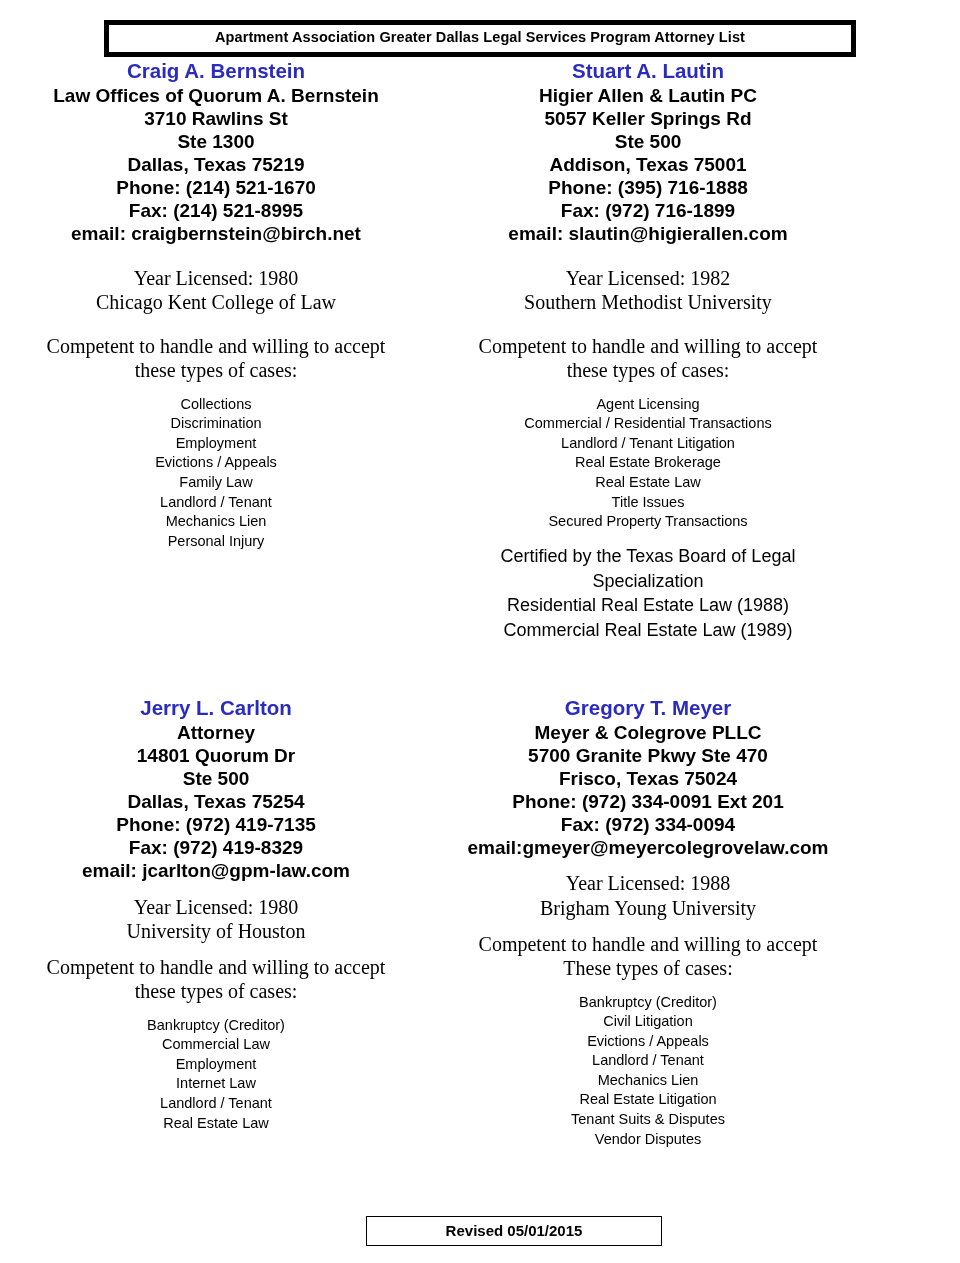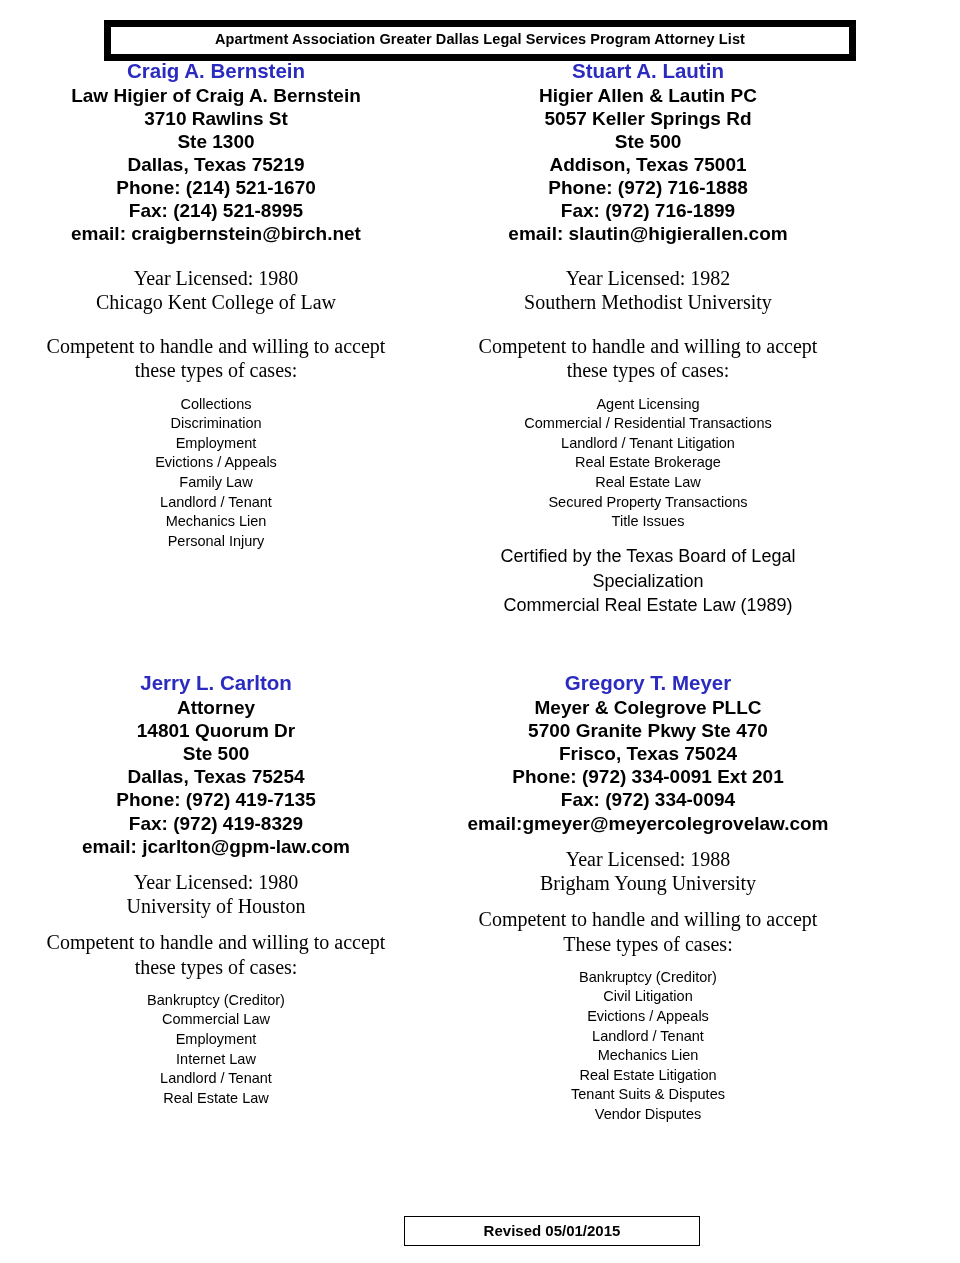--- a/index.html
+++ b/index.html
@@ -20,21 +20,21 @@
     height: 1263px;
     box-sizing: border-box;
   }
   
   .header-box {
     position: absolute;
     left: 104px;
     top: 20px;
     width: 752px;
     box-sizing: border-box;
-    border: 7px solid #000000;
+    border: 5px solid #000000;
     text-align: center;
     padding: 5px 4px 6px 4px;
   }
   .header-box .title {
     font-size: 14.5px;
     font-weight: bold;
     letter-spacing: 0.1px;
     line-height: 1.1;
   }
   
@@ -86,40 +86,39 @@
     position: absolute;
     left: 366px;
     top: 1216px;
     width: 296px;
     box-sizing: border-box;
     border: 1px solid #000000;
     text-align: center;
     font-size: 15px;
     font-weight: bold;
     padding: 5px 4px 6px 4px;
-    margin-left: 38px;
   }
   .nowrap { white-space: nowrap; }
 </style>
 </head>
 <body>
 
 <div class="page">
 
   <div class="header-box">
     <div class="title">Apartment Association Greater Dallas Legal Services Program Attorney List</div>
   </div>
 
   <div class="grid">
 
     <div class="row">
 
       <div class="col">
         <div class="atty-name">Craig A. Bernstein</div>
-        <div class="blk-bold">Law Higier of Craig A. Bernstein</div>
+        <div class="blk-bold">Law Offices of Quorum A. Bernstein</div>
         <div class="blk-bold">3710 Rawlins St</div>
         <div class="blk-bold">Ste 1300</div>
         <div class="blk-bold">Dallas, Texas 75219</div>
         <div class="blk-bold">Phone: (214) 521-1670</div>
         <div class="blk-bold">Fax:  (214) 521-8995</div>
         <div class="blk-bold">email: craigbernstein@birch.net</div>
         <div class="gap-md"></div>
         <div class="blk-plain">Year Licensed: 1980</div>
         <div class="blk-plain">Chicago Kent College of Law</div>
         <div class="gap-md"></div>
@@ -137,42 +136,43 @@
           <div>Personal Injury</div>
         </div>
       </div>
 
       <div class="col">
         <div class="atty-name">Stuart A.  Lautin</div>
         <div class="blk-bold">Higier Allen &amp; Lautin PC</div>
         <div class="blk-bold">5057 Keller Springs Rd</div>
         <div class="blk-bold">Ste 500</div>
         <div class="blk-bold">Addison, Texas 75001</div>
-        <div class="blk-bold">Phone: (972) 716-1888</div>
+        <div class="blk-bold">Phone: (395) 716-1888</div>
         <div class="blk-bold">Fax: (972) 716-1899</div>
         <div class="blk-bold">email: slautin@higierallen.com</div>
         <div class="gap-md"></div>
         <div class="blk-plain">Year Licensed: 1982</div>
         <div class="blk-plain">Southern Methodist University</div>
         <div class="gap-md"></div>
         <div class="blk-plain">Competent to handle and willing to accept</div>
         <div class="blk-plain">these types of cases:</div>
         <div class="gap-sm"></div>
         <div class="small-list">
           <div>Agent Licensing</div>
           <div>Commercial / Residential Transactions</div>
           <div>Landlord / Tenant Litigation</div>
           <div>Real Estate Brokerage</div>
           <div>Real Estate Law</div>
+          <div>Title Issues</div>
           <div>Secured Property Transactions</div>
-          <div>Title Issues</div>
         </div>
         <div class="gap-sm"></div>
         <div class="cert-block">
           <div>Certified by the Texas Board of Legal Specialization</div>
+          <div>Residential Real Estate Law (1988)</div>
           <div>Commercial Real Estate Law (1989)</div>
         </div>
       </div>
     </div>
 
     <div style="height:52px"></div>
 
     <div class="row">
 
       <div class="col">

